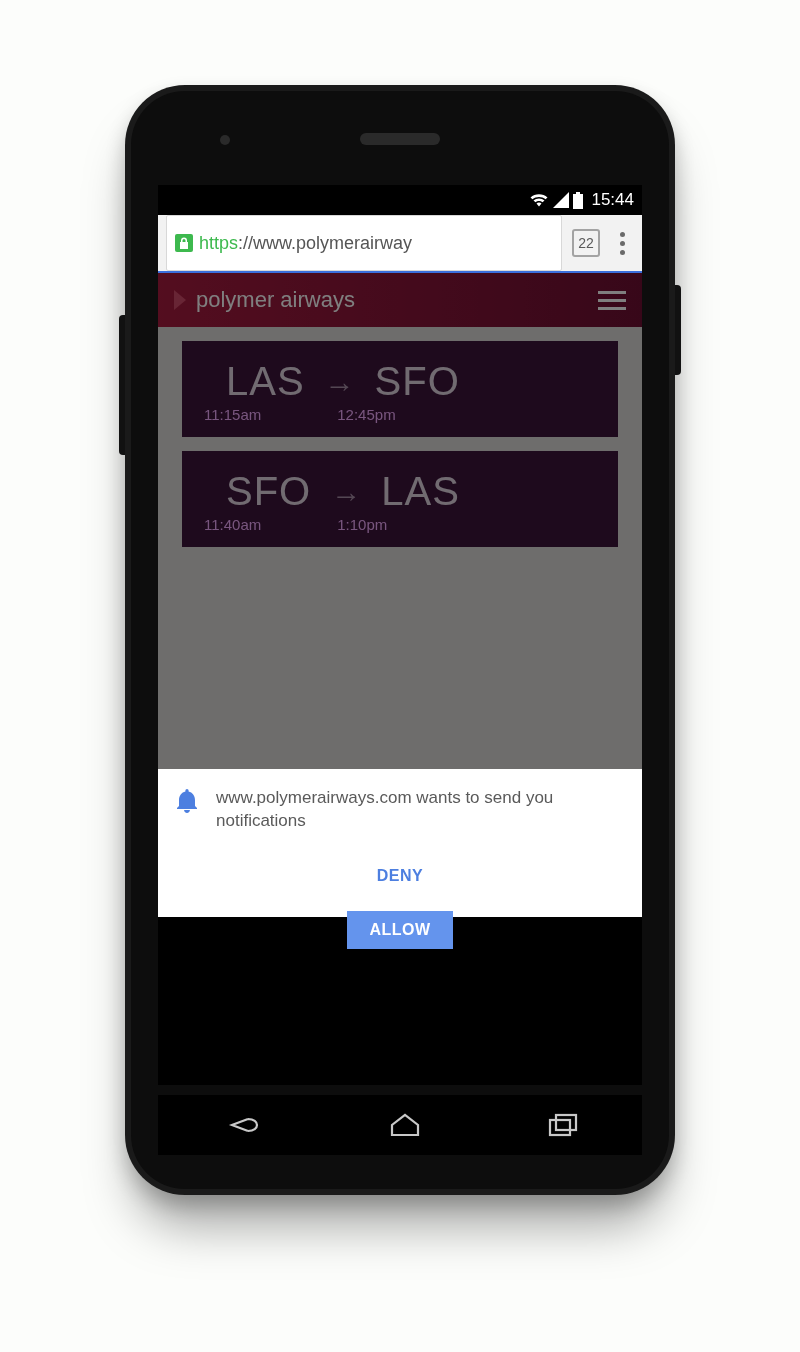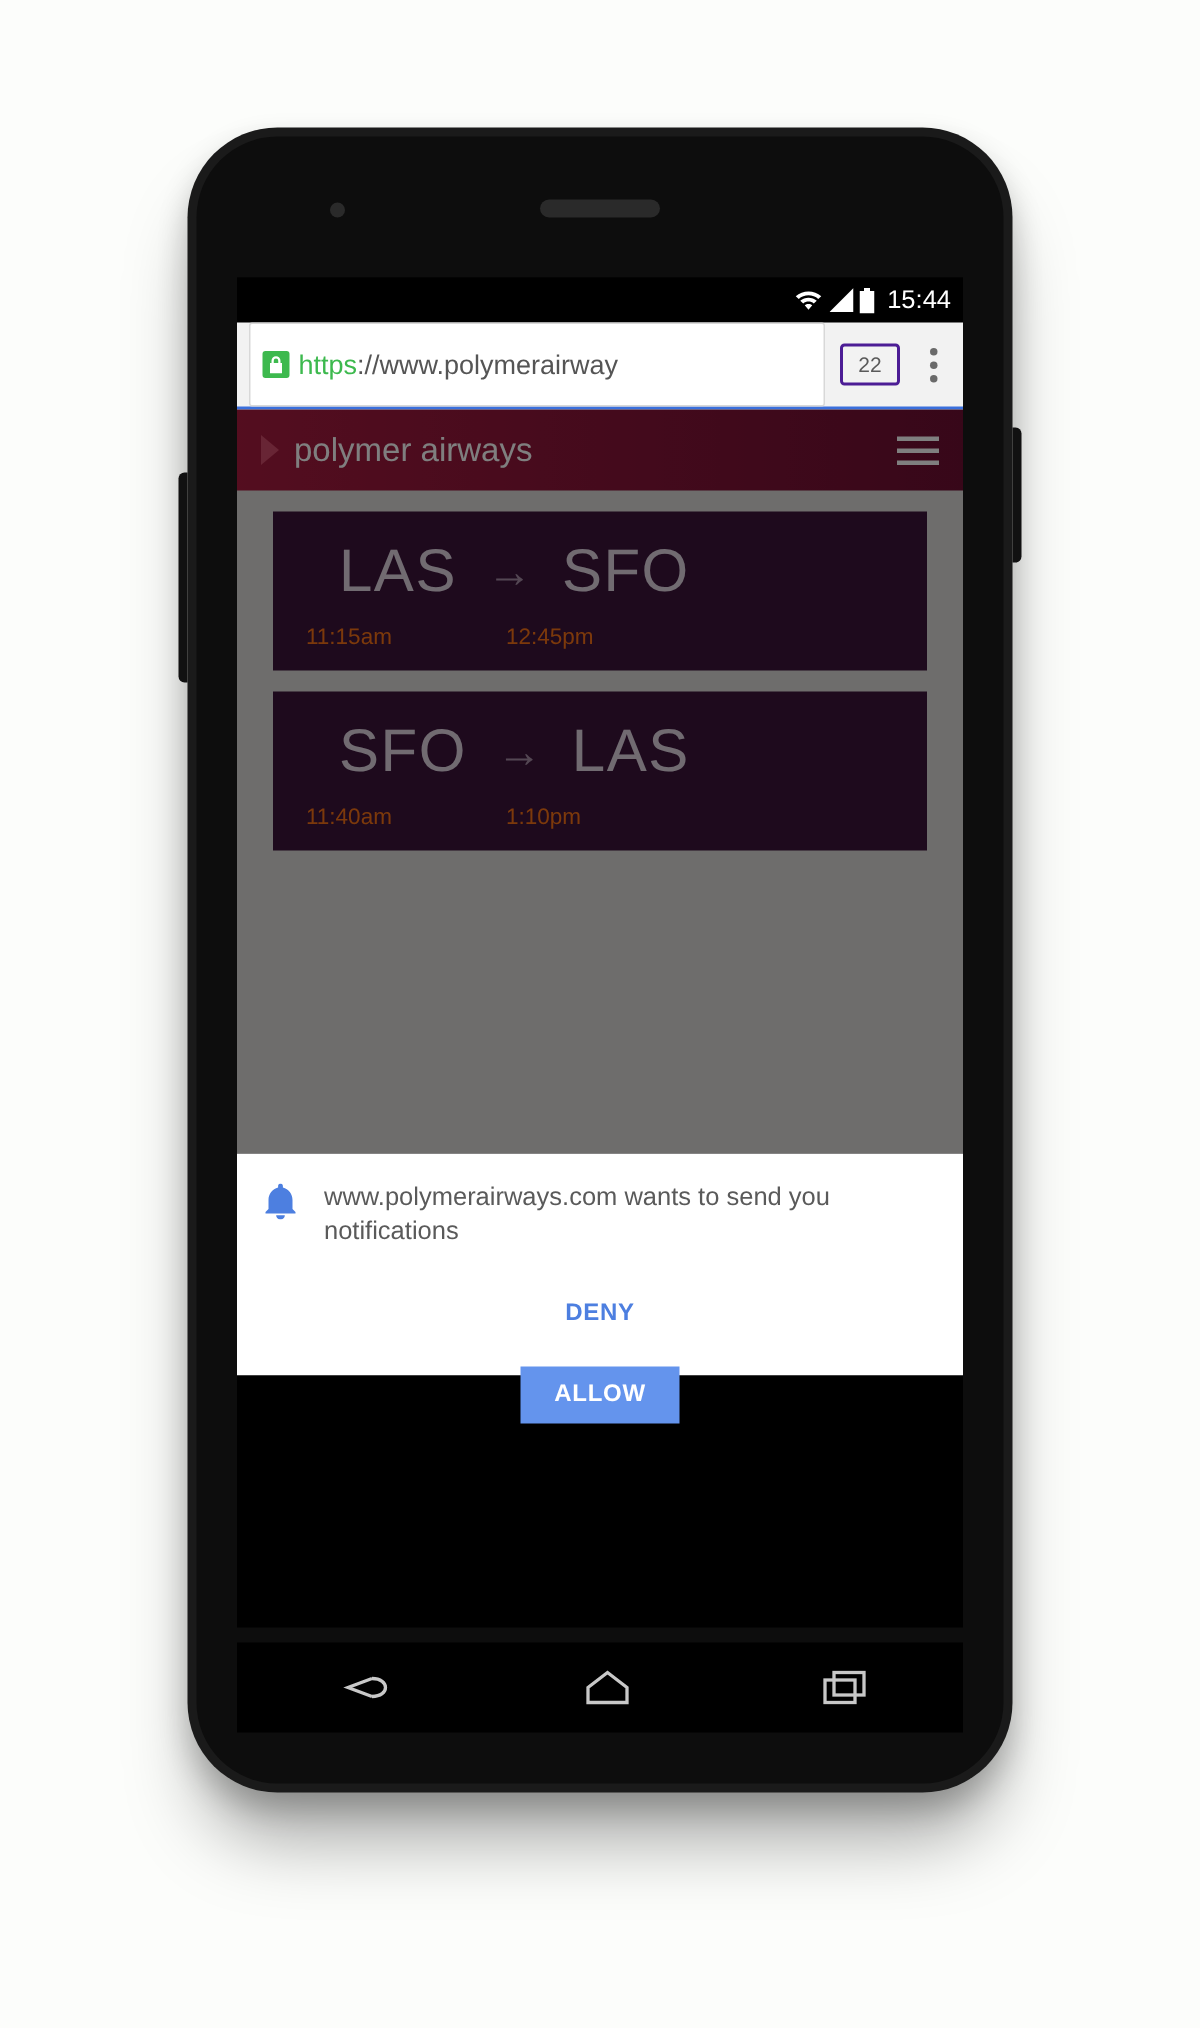--- a/index.html
+++ b/index.html
@@ -120,22 +120,22 @@
     width: 18px; height: 18px;
     background: #3db94e;
     border-radius: 2px;
     display: flex; align-items: center; justify-content: center;
     margin-right: 6px;
     flex-shrink:0;
   }
   .url-scheme { color: #3db94e; }
   .url-rest { color: #555; }
   .tab-count {
-    width: 40px; height: 28px;
-    border: 2px solid #4c1d95;
+    width: 28px; height: 28px;
+    border: 2px solid #a3a3a3;
     border-radius: 3px;
     color: #5a5a5a;
     font-size: 14px;
     display: flex; align-items: center; justify-content: center;
     font-weight: 500;
   }
   .kebab {
     width: 24px;
     display: flex; flex-direction: column; align-items: center; gap: 4px;
   }
@@ -194,21 +194,21 @@
 
   .flight-card {
     margin: 14px 24px;
     background: #3c143b;
     color: #cdb9cd;
     padding: 18px 22px 14px;
   }
   .flight-row { display:flex; align-items:center; gap: 20px; margin-left: 22px; }
   .code { font-size: 40px; font-weight: 300; letter-spacing: 1px; color:#e3d7e3; }
   .arrow { font-size: 30px; color:#a88fa7; }
-  .times { display:flex; gap: 76px; margin-top: 12px; font-size:15px; color:#f97316; font-weight:500;}
+  .times { display:flex; gap: 76px; margin-top: 2px; font-size:15px; color:#f0abfc; font-weight:500;}
 
   
   .perm-sheet {
     background: #fff;
     height: 148px;
     padding: 18px 18px 12px;
   }
   .perm-body {
     display:flex;
     gap: 18px;

